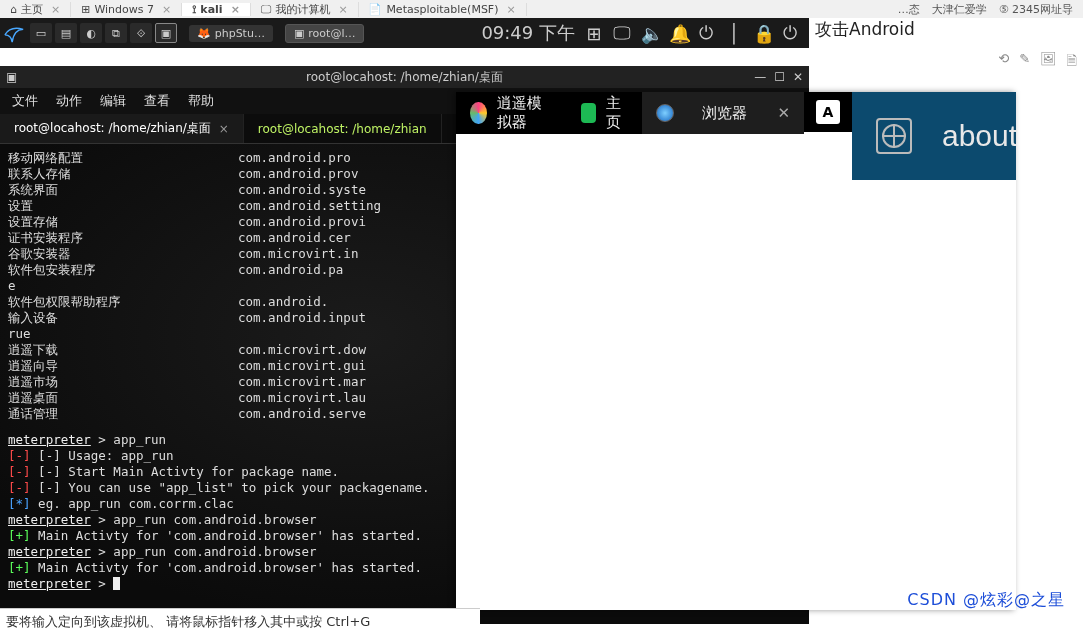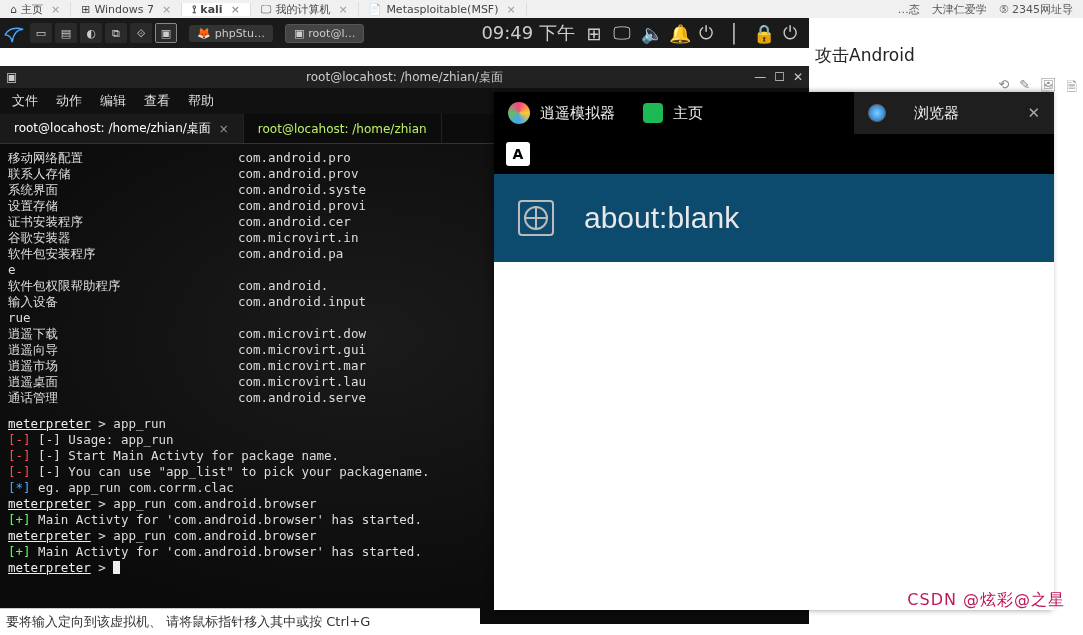--- a/index.html
+++ b/index.html
@@ -40,46 +40,46 @@
 .app-l { width: 230px; }
 .app-r { flex: 1; }
 .mp { color: #eee; text-decoration: underline; }
 .red { color: #ff4b4b; }
 .blue { color: #4aa3ff; }
 .green { color: #5bff5b; }
 .cursor { display: inline-block; width: 7px; height: 13px; background: #eee; vertical-align: -2px; }
 
 
 .right-browser { position: absolute; top: 18px; left: 809px; right: 0; height: 74px; background: #fff; }
-.right-browser .title { padding: 26px 6px 6px 6px; font-size: 17px; color: #222; }
+.right-browser .title { padding: 0 6px 6px 6px; font-size: 17px; color: #222; }
 .right-browser .toolbar { display: flex; gap: 10px; padding: 4px 6px; color: #888; font-size: 13px; justify-content: flex-end; }
 
 
-.emu { position: absolute; top: 92px; left: 494px; width: 560px; height: 518px; background: #fff; box-shadow: -2px 0 6px rgba(0,0,0,.4); display: flex; flex-direction: column; overflow: hidden; }
+.emu { position: absolute; top: 92px; left: 456px; width: 560px; height: 518px; background: #fff; box-shadow: -2px 0 6px rgba(0,0,0,.4); display: flex; flex-direction: row; overflow: hidden; }
 .emu-top { background: #000; height: 42px; display: flex; align-items: center; font-size: 15px; color: #eee; }
 .emu-top .home { display: flex; align-items: center; gap: 10px; padding: 0 14px; height: 100%; }
 .emu-top .brt { display: flex; align-items: center; gap: 10px; padding: 0 14px; height: 100%; background: #1e1e1e; margin-left: auto; width: 200px; justify-content: space-between;}
 .emu-top .brt .bx { color: #aaa; font-size: 15px; }
 .emu-logo-shao { width: 22px; height: 22px; border-radius: 50%; background: conic-gradient(#ff4081,#ffca28,#42a5f5,#66bb6a,#ff4081); }
 .emu-logo-home { width: 20px; height: 20px; border-radius: 4px; background: #1db954; }
 .emu-logo-globe { width: 18px; height: 18px; border-radius: 50%; background: radial-gradient(#7ecfff,#1565c0); border: 1px solid #666; display:inline-block;}
 
 .emu-status { background: #000; height: 40px; display: flex; align-items: center; padding: 0 12px; }
 .emu-status .badge { width: 24px; height: 24px; background: #fff; color: #000; border-radius: 3px; display: flex; align-items: center; justify-content: center; font-weight: bold; font-size: 14px; }
 
 .emu-url { background: #0c4a6e; height: 88px; display: flex; align-items: center; padding: 0 24px; gap: 30px; }
 .emu-url .uglobe { width: 36px; height: 36px; border: 2px solid #bbb; border-radius: 4px; display: flex; align-items: center; justify-content: center; }
 .emu-url .uglobe .g { width: 24px; height: 24px; border-radius: 50%; border: 2px solid #bbb; position: relative; }
 .emu-url .uglobe .g::before { content: ""; position: absolute; left: -2px; right: -2px; top: 9px; border-top: 2px solid #bbb; }
 .emu-url .uglobe .g::after { content: ""; position: absolute; top: -2px; bottom: -2px; left: 9px; border-left: 2px solid #bbb; }
 .emu-url .txt { color: #e8e8e8; font-size: 30px; font-family: sans-serif; }
 
 .emu-white { flex: 1; background: #fff; }
 
-.watermark { position: absolute; right: 18px; bottom: 24px; color: #be185d; font-size: 16px; letter-spacing: 1px; pointer-events: none; }
+.watermark { position: absolute; right: 18px; bottom: 24px; color: #1d4ed8; font-size: 16px; letter-spacing: 1px; pointer-events: none; }
 
 .bottom-hint { position: absolute; left: 0; bottom: 0; width: 480px; background: #fff; color: #333; font-size: 13px; padding: 4px 6px; border-top: 1px solid #ccc; white-space: nowrap; overflow: hidden; }
 </style>
 </head>
 <body>
 
 <div class="top-tabs">
   <div class="top-tab">
       <span>⌂</span>
       <span>主页</span>
@@ -180,20 +180,24 @@
         <div class="app-l">  移动网络配置</div>
         <div class="app-r">com.android.pro</div>
       </div>
       <div class="app-row">
         <div class="app-l">  联系人存储</div>
         <div class="app-r">com.android.prov</div>
       </div>
       <div class="app-row">
         <div class="app-l">  系统界面</div>
         <div class="app-r">com.android.syste</div>
+      </div>
+      <div class="app-row">
+        <div class="app-l">  设置</div>
+        <div class="app-r">com.android.setting</div>
       </div>
       <div class="app-row">
         <div class="app-l">  设置存储</div>
         <div class="app-r">com.android.provi</div>
       </div>
       <div class="app-row">
         <div class="app-l">  证书安装程序</div>
         <div class="app-r">com.android.cer</div>
       </div>
       <div class="app-row">

